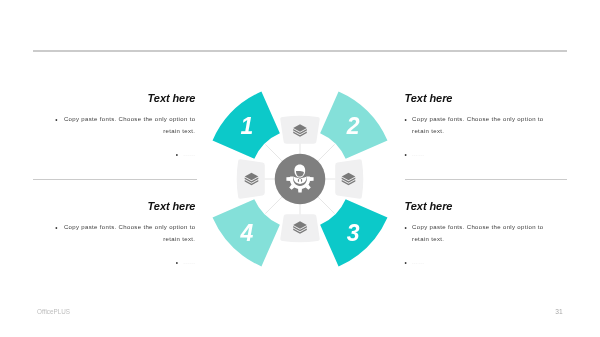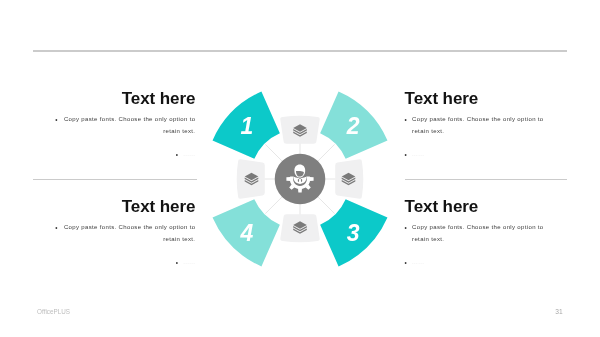--- a/index.html
+++ b/index.html
@@ -9,21 +9,21 @@
   .slide{position:relative;width:600px;height:337px;background:#ffffff;}
   .rule{position:absolute;height:1.6px;background:#cbcbcb;}
   .rule-top{left:33px;top:50px;width:534px;}
   .rule-mid-l{left:33px;top:178.7px;width:163.5px;}
   .rule-mid-r{left:404.5px;top:178.7px;width:162.5px;}
   .blk{position:absolute;width:164px;}
   .blk-tl{left:31.4px;top:93.1px;}
   .blk-tr{left:404.6px;top:93.1px;}
   .blk-bl{left:31.4px;top:201.1px;}
   .blk-br{left:404.6px;top:201.1px;}
-  .title{font-size:17px;font-weight:bold;color:#131313;letter-spacing:-0.08px;line-height:11.2px;height:11.2px;}
+  .title{font-size:11px;font-weight:bold;color:#131313;letter-spacing:-0.08px;line-height:11.2px;height:11.2px;font-style:italic;}
   .t-r{text-align:right;}
   .t-l{text-align:left;}
   .bul{display:flex;font-size:6px;letter-spacing:0.35px;color:#3b3b3b;line-height:11.6px;}
   .b1{margin-top:10.2px;}
   .b-r{justify-content:flex-end;}
   .b-l{justify-content:flex-start;}
   .btxt{display:block;width:132.6px;}
   .b-r .btxt{text-align:right;}
   .b-l .btxt{text-align:left;}
   .bdot{font-size:6.4px;line-height:11.6px;flex:0 0 auto;color:#3b3b3b;}

